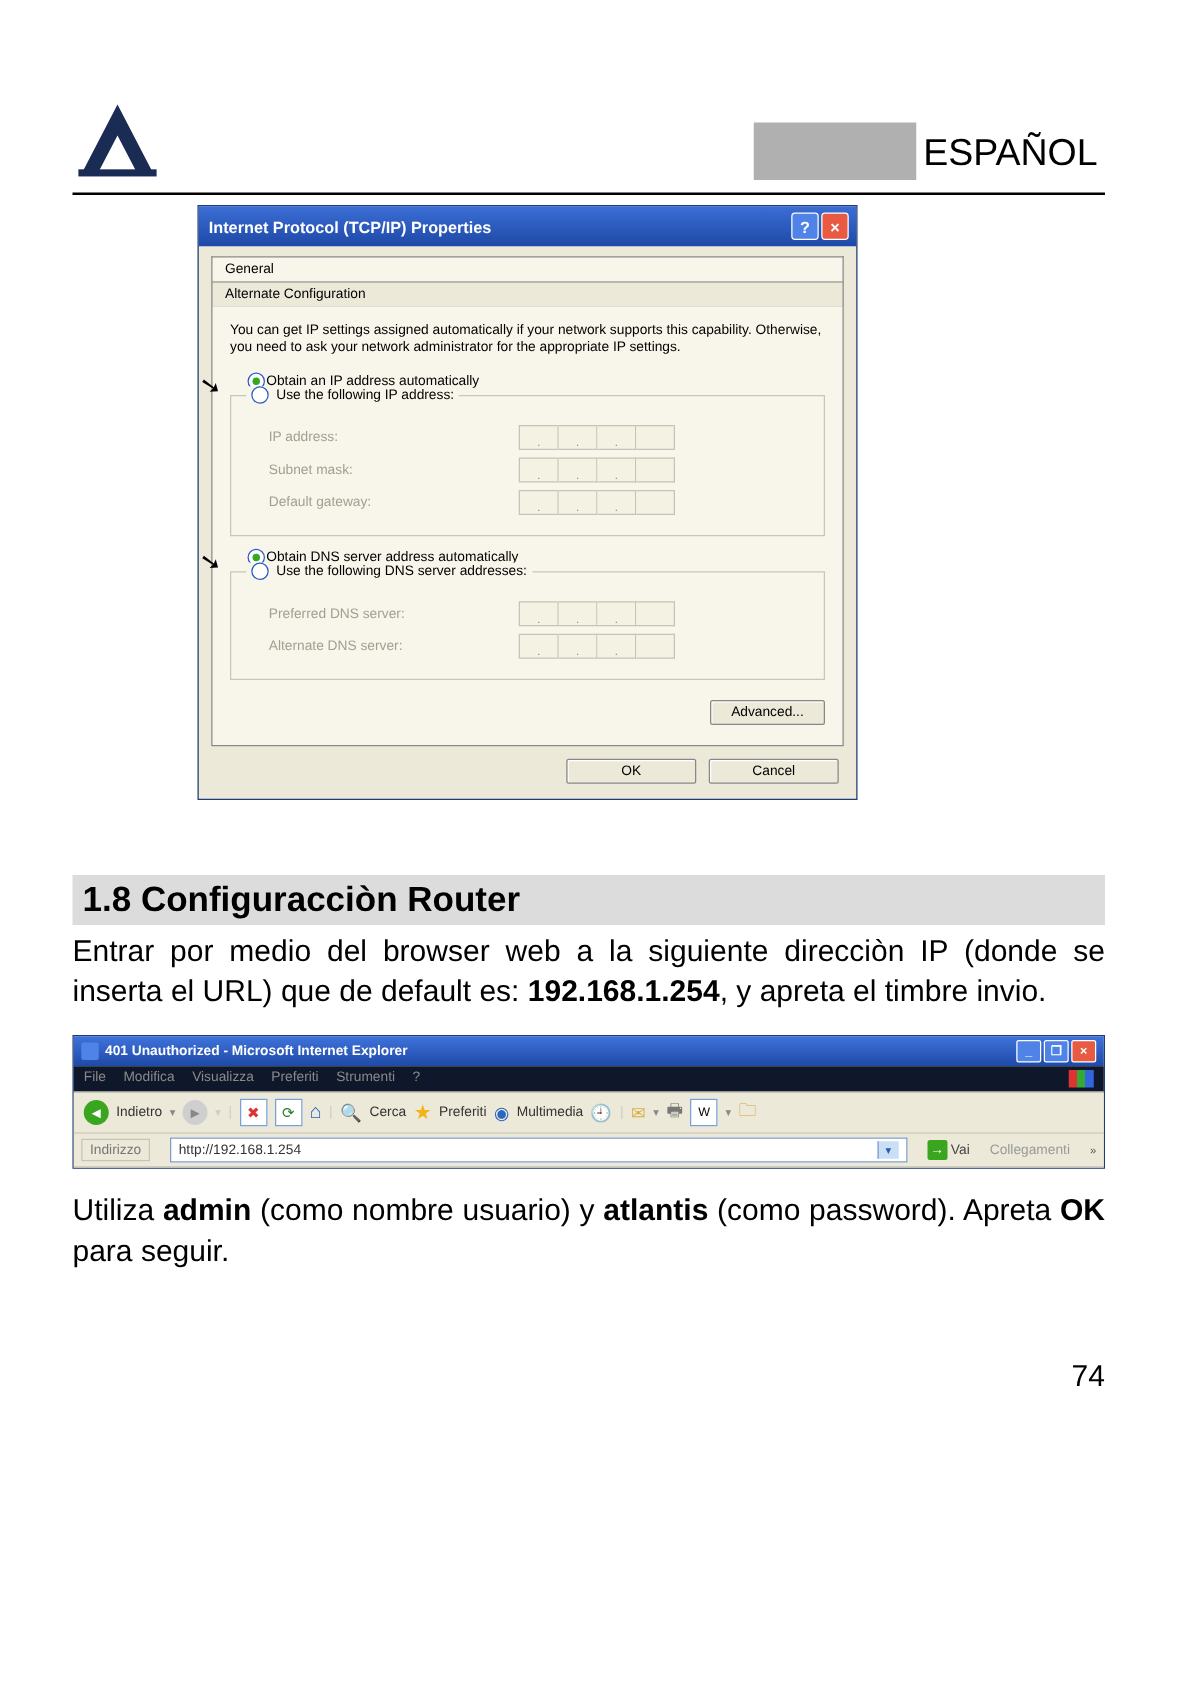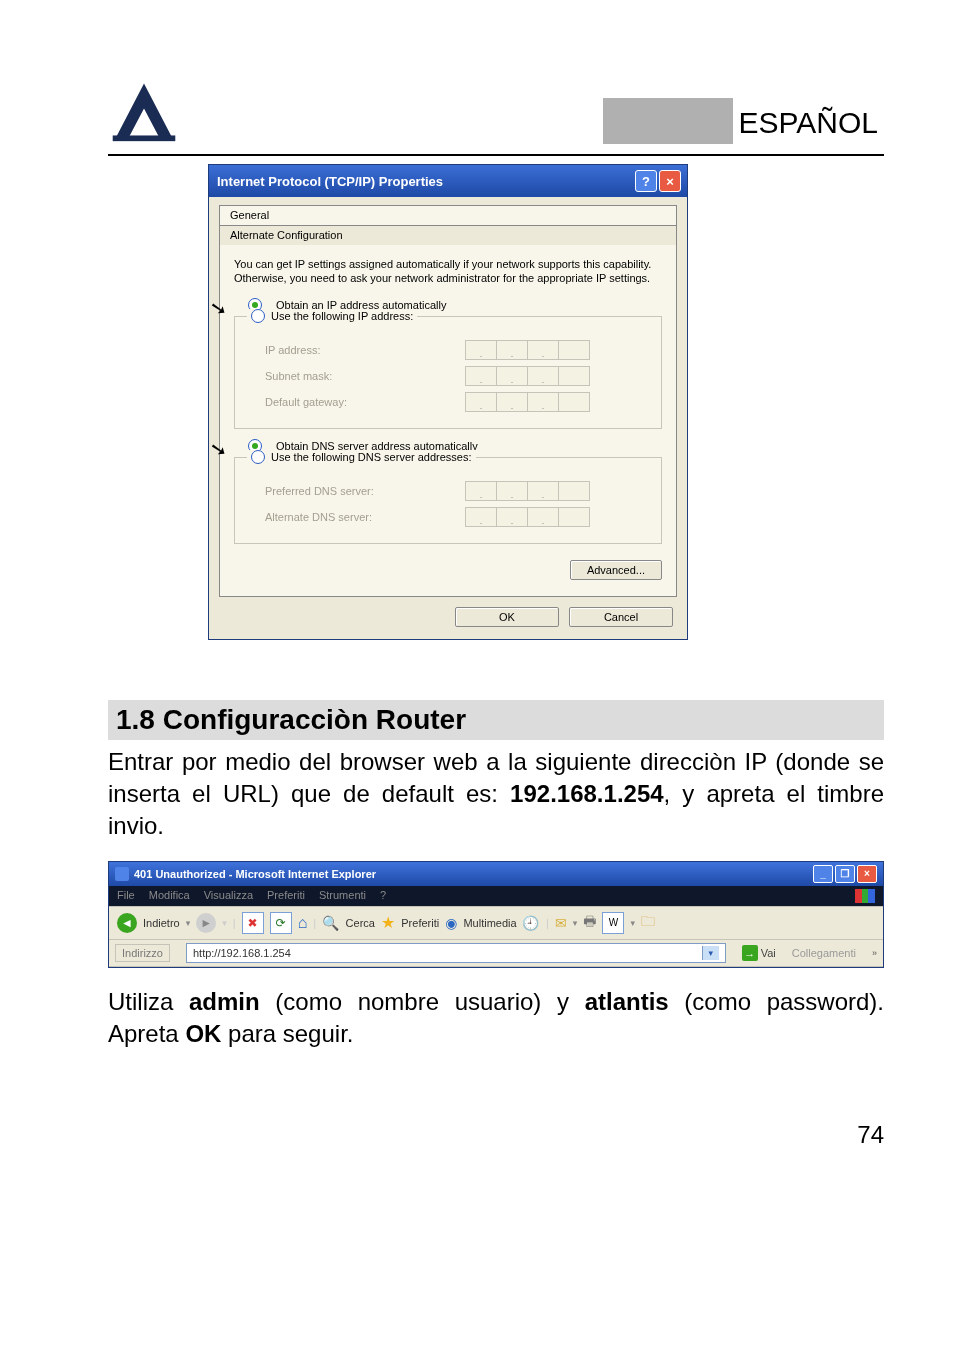--- a/index.html
+++ b/index.html
@@ -4,21 +4,21 @@
 <style>
   body {
     margin: 0;
     padding: 0;
     background: #fff;
     font-family: Arial, Helvetica, sans-serif;
     width: 954px;
   }
   .page {
     width: 954px;
-    padding: 80px 70px 60px 108px;
+    padding: 80px 70px 60px 58px;
     box-sizing: border-box;
     position: relative;
   }
   .header-row {
     display: flex;
     justify-content: space-between;
     align-items: flex-end;
     margin-bottom: 10px;
   }
   .logo {
@@ -42,21 +42,21 @@
   }
   .hr {
     border: none;
     border-top: 2px solid #000;
     margin: 0 0 8px 0;
   }
 
   
   .dialog-wrap {
     margin-left: 100px;
-    width: 480px;
+    width: 528px;
     position: relative;
   }
   .arrow {
     position: absolute;
     left: -24px;
     font-size: 20px;
     color: #000;
     transform: rotate(-10deg);
   }
   .dlg {
@@ -119,21 +119,21 @@
   }
   .help-text {
     font-size: 11px;
     color: #000;
     margin-bottom: 12px;
     line-height: 1.3;
   }
   .radio-row {
     display: flex;
     align-items: center;
-    gap: 14px;
+    gap: 1px;
     margin: 4px 0 4px 14px;
     font-size: 11px;
   }
   .radio {
     width: 12px;
     height: 12px;
     border-radius: 50%;
     border: 1px solid #2b5cc4;
     background: #fff;
     display: inline-flex;

